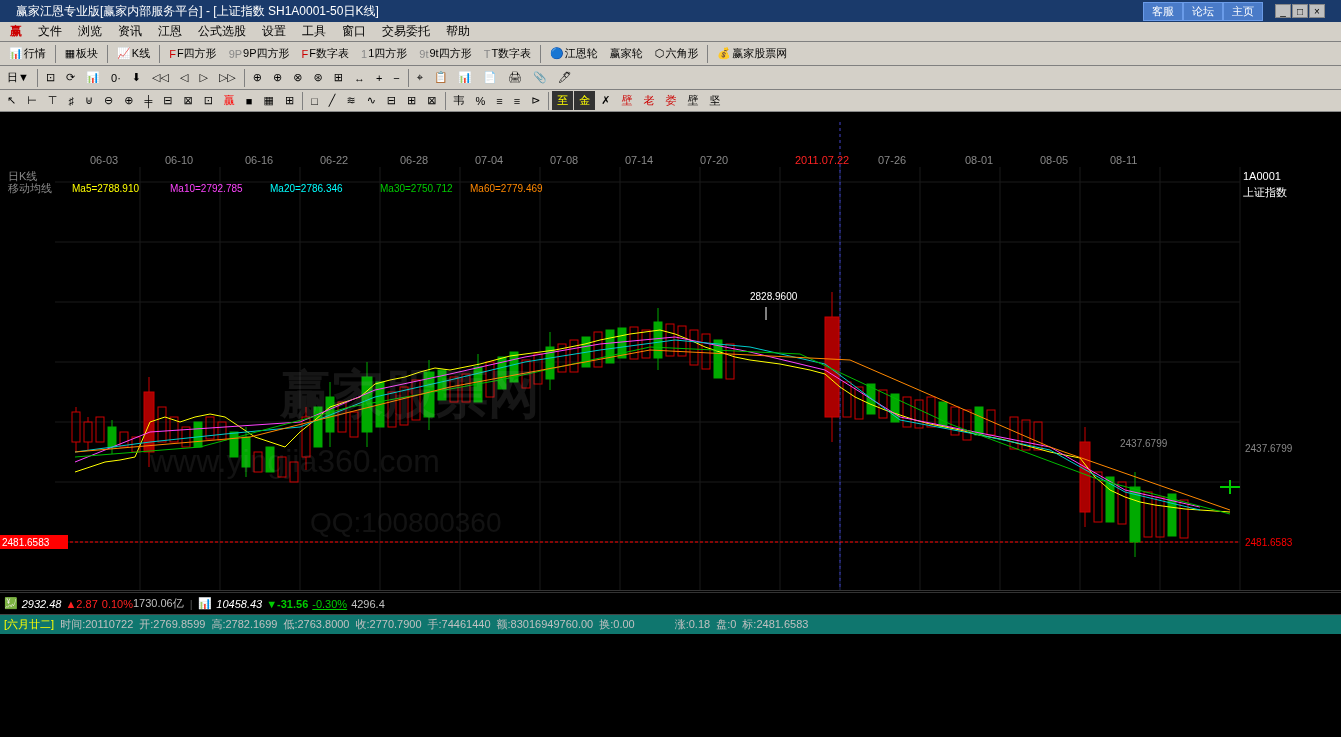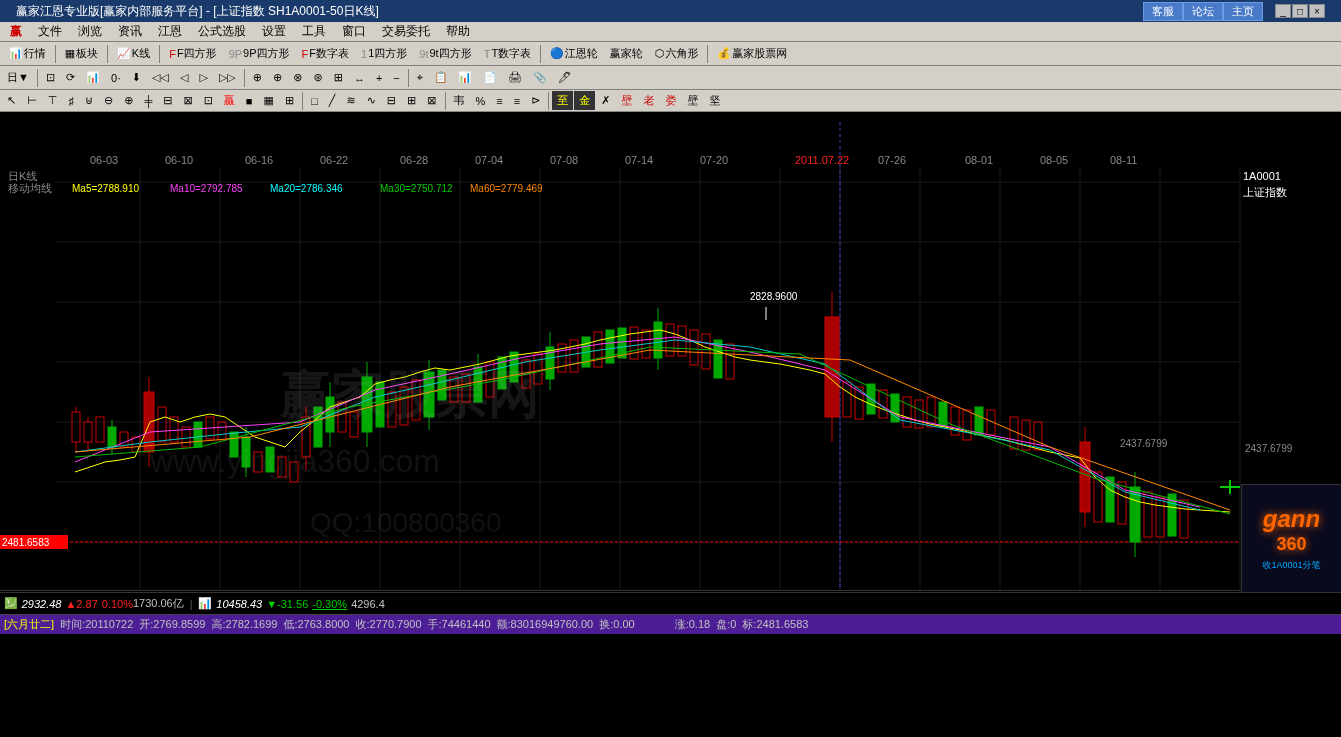--- a/index.html
+++ b/index.html
@@ -26,21 +26,21 @@
     
     .toolbar3 { background: #d4d0c8; display: flex; align-items: center; padding: 1px 2px; border-bottom: 1px solid #888; min-height: 22px; gap: 1px; flex-wrap: nowrap; overflow: hidden; }
 
     
     #chart-area { background: #000; position: relative; width: 1341px; }
 
     
     #status-bar { background: #000; color: #c0c0c0; height: 22px; display: flex; align-items: center; padding: 0 4px; border-top: 1px solid #333; font-size: 11px; }
 
     
-    #info-bar { background: #4c1d95; color: #c0c0c0; height: 20px; display: flex; align-items: center; padding: 0 4px; font-size: 11px; border-top: 1px solid #444; }
+    #info-bar { background: #0f766e; color: #c0c0c0; height: 20px; display: flex; align-items: center; padding: 0 4px; font-size: 11px; border-top: 1px solid #444; }
 
     
     svg { display: block; }
 
     .inline-red { color: #ff2222; }
     .inline-green { color: #00cc00; }
     .inline-white { color: #ffffff; font-style: italic; }
   </style>
 </head>
 <body>
@@ -615,37 +615,32 @@
 
     <text x="2" y="588" fill="#888" font-size="10">32.48</text>
     <text x="2" y="608" fill="#888" font-size="10">10.85</text>
     <text x="2" y="650" fill="#888" font-size="10">-10.77</text>
     <text x="2" y="692" fill="#888" font-size="10">-32.40</text>
 
     <line x1="840" y1="480" x2="840" y2="700" stroke="#4444cc" stroke-width="1" stroke-dasharray="3,3"></line>
 
   </svg>
 
-  <div style="position:absolute;bottom:0;right:0;width:100px;height:108px;background:#0a0a1e;display:flex;flex-direction:column;align-items:center;justify-content:center;border-left:1px solid #333;border-top:1px solid #333;">
-    <div style="color:#ff6600;font-size:24px;font-weight:bold;font-style:italic;text-shadow:0 0 8px #ff6600;line-height:1.2;">gann</div>
-    <div style="color:#ff6600;font-size:18px;font-weight:bold;text-shadow:0 0 8px #ff6600;">360</div>
-    <div style="color:#00aaff;font-size:9px;margin-top:4px;cursor:pointer;text-align:center;">收1A0001分笔</div>
-  </div>
 </div>
 
 <div id="status-bar">
   <span style="margin-right:4px;">💹</span>
   <span class="inline-white">2932.48</span>
   <span class="inline-red" style="margin-left:4px;">▲2.87</span>
   <span class="inline-red" style="margin-left:4px;">0.10%</span>
   <span style="text-align:center;">1730.06亿</span>
   <span style="margin:0 6px;color:#555;">|</span>
   <span style="color:#ff8800;">📊</span>
   <span class="inline-white" style="margin-left:4px;">10458.43</span>
-  <span class="inline-green" style="margin-left:4px;">▼-31.56</span>
+  <span class="inline-green" style="margin-left:4px;font-weight:bold;">▼-31.56</span>
   <span class="inline-green" style="margin-left:4px;text-decoration:underline;">-0.30%</span>
   <span style="margin-left:4px;">4296.4</span>
 </div>
 
 <div id="info-bar">
   <span style="color:#ffff00;margin-right:6px;">[六月廿二]</span>
   <span style="margin-right:6px;">时间:20110722</span>
   <span style="margin-right:6px;">开:2769.8599</span>
   <span style="margin-right:6px;">高:2782.1699</span>
   <span style="margin-right:6px;">低:2763.8000</span>

